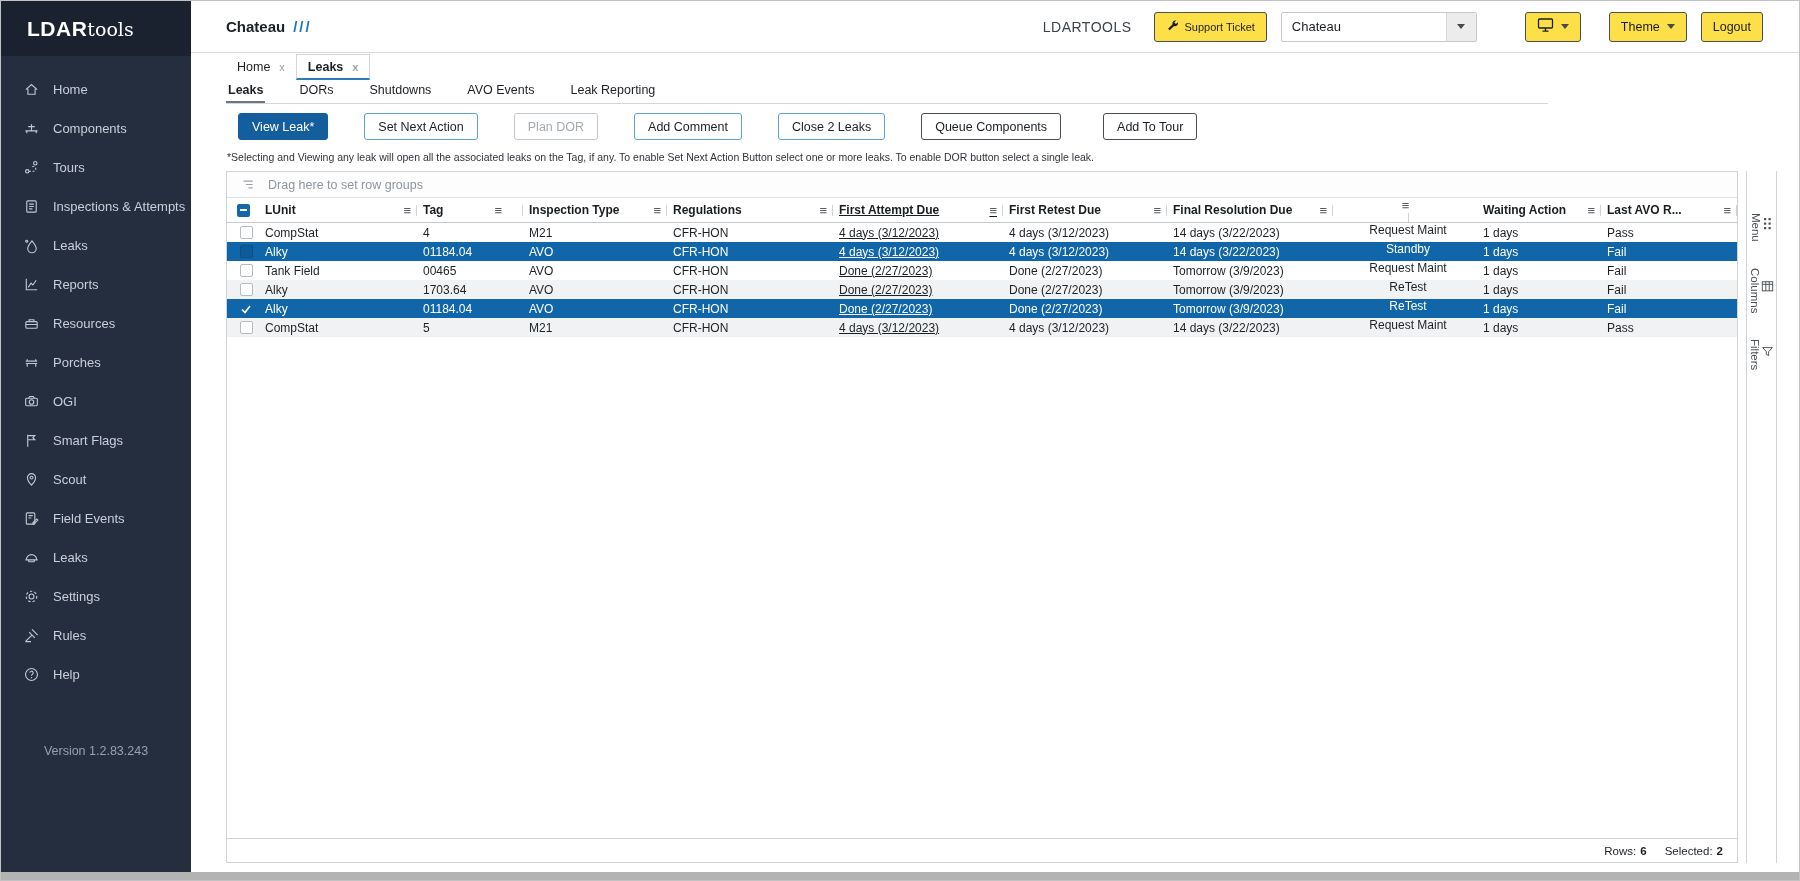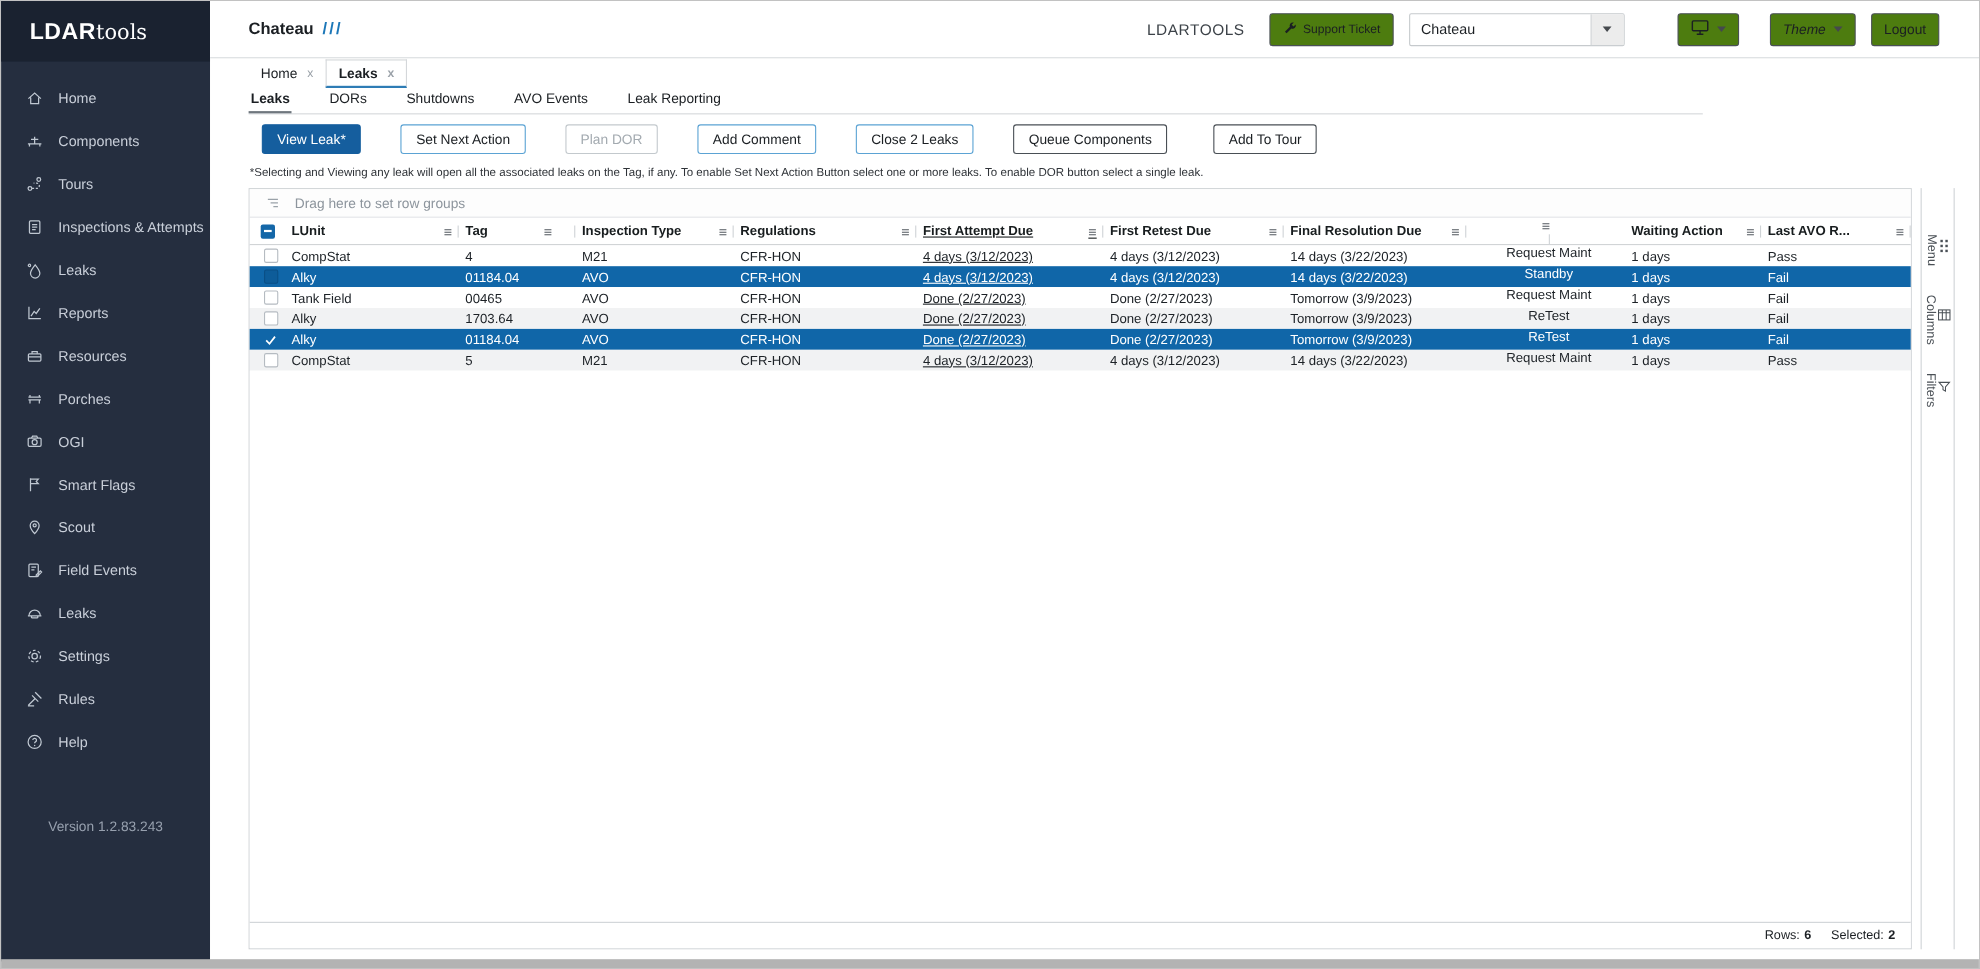--- a/index.html
+++ b/index.html
@@ -20,30 +20,30 @@
   .version { position:absolute; bottom:116px; width:100%; text-align:center; color:#97a0ae; font-size:12.5px; }
 
   
   .main { position:absolute; left:190px; top:0; width:1610px; height:873px; background:#fff; }
 
   .topbar { position:absolute; left:0; top:0; width:100%; height:52px; background:#fff; border-bottom:1px solid #d9dcdf; display:flex; align-items:center; }
   .page-title { padding-left:35px; font-size:15px; font-weight:bold; color:#1b1f23; }
   .page-title .slashes { color:#1c77b8; letter-spacing:2px; margin-left:8px; }
   .topbar-right { margin-left:auto; display:flex; align-items:center; padding-right:38px; }
   .brand { font-size:14px; color:#3c4248; letter-spacing:.5px; margin-right:22px; }
-  .btn-chrome { display:flex; align-items:center; background:#4d7c0f; border:1px solid #4a5056; border-radius:3px; height:28px; padding:0 11px; font-size:12.5px; color:#1b1f23; cursor:pointer; }
+  .btn-chrome { display:flex; align-items:center; background:#fde047; border:1px solid #4a5056; border-radius:3px; height:28px; padding:0 11px; font-size:12.5px; color:#1b1f23; cursor:pointer; }
   .btn-support { height:30px; font-size:11px; margin-right:14px; }
   .btn-support svg { margin-right:6px; }
   .site-select { display:flex; align-items:stretch; border:1px solid #c6cacd; border-radius:2px; height:30px; width:196px; margin-right:48px; cursor:pointer; background:#fff; }
   .site-select .val { flex:1; display:flex; align-items:center; padding-left:10px; font-size:13px; color:#1b1f23; }
   .site-select .arrow-box { width:30px; background:#ececec; border-left:1px solid #d5d8da; display:flex; align-items:center; justify-content:center; }
   .caret { width:0; height:0; border-left:4px solid transparent; border-right:4px solid transparent; border-top:5px solid #45494d; display:inline-block; }
   .btn-monitor { margin-right:28px; height:30px; }
   .btn-monitor .caret { margin-left:7px; }
-  .btn-theme { margin-right:14px; height:30px;font-style:italic; }
+  .btn-theme { margin-right:14px; height:30px; }
   .btn-theme .caret { margin-left:7px; }
   .btn-logout { height:30px; }
 
   
   .tabstrip { position:absolute; left:35px; top:52px; height:27px; display:flex; align-items:flex-end; }
   .tab { display:flex; align-items:center; height:26px; padding:0 11px; font-size:12.5px; color:#1b1f23; cursor:pointer; }
   .tab .x { margin-left:9px; color:#9aa1a8; font-size:11px; }
   .tab.active { background:#fff; border:1px solid #d4d7da; border-bottom:2px solid #2e7cb5; font-weight:bold; }
   .subtabs { position:absolute; left:35px; top:79px; width:1322px; height:24px; display:flex; border-bottom:1px solid #d4d7da; }
   .subtab { font-size:12.5px; color:#1b1f23; margin-right:32px; padding:3px 2px 0 2px; cursor:pointer; }

